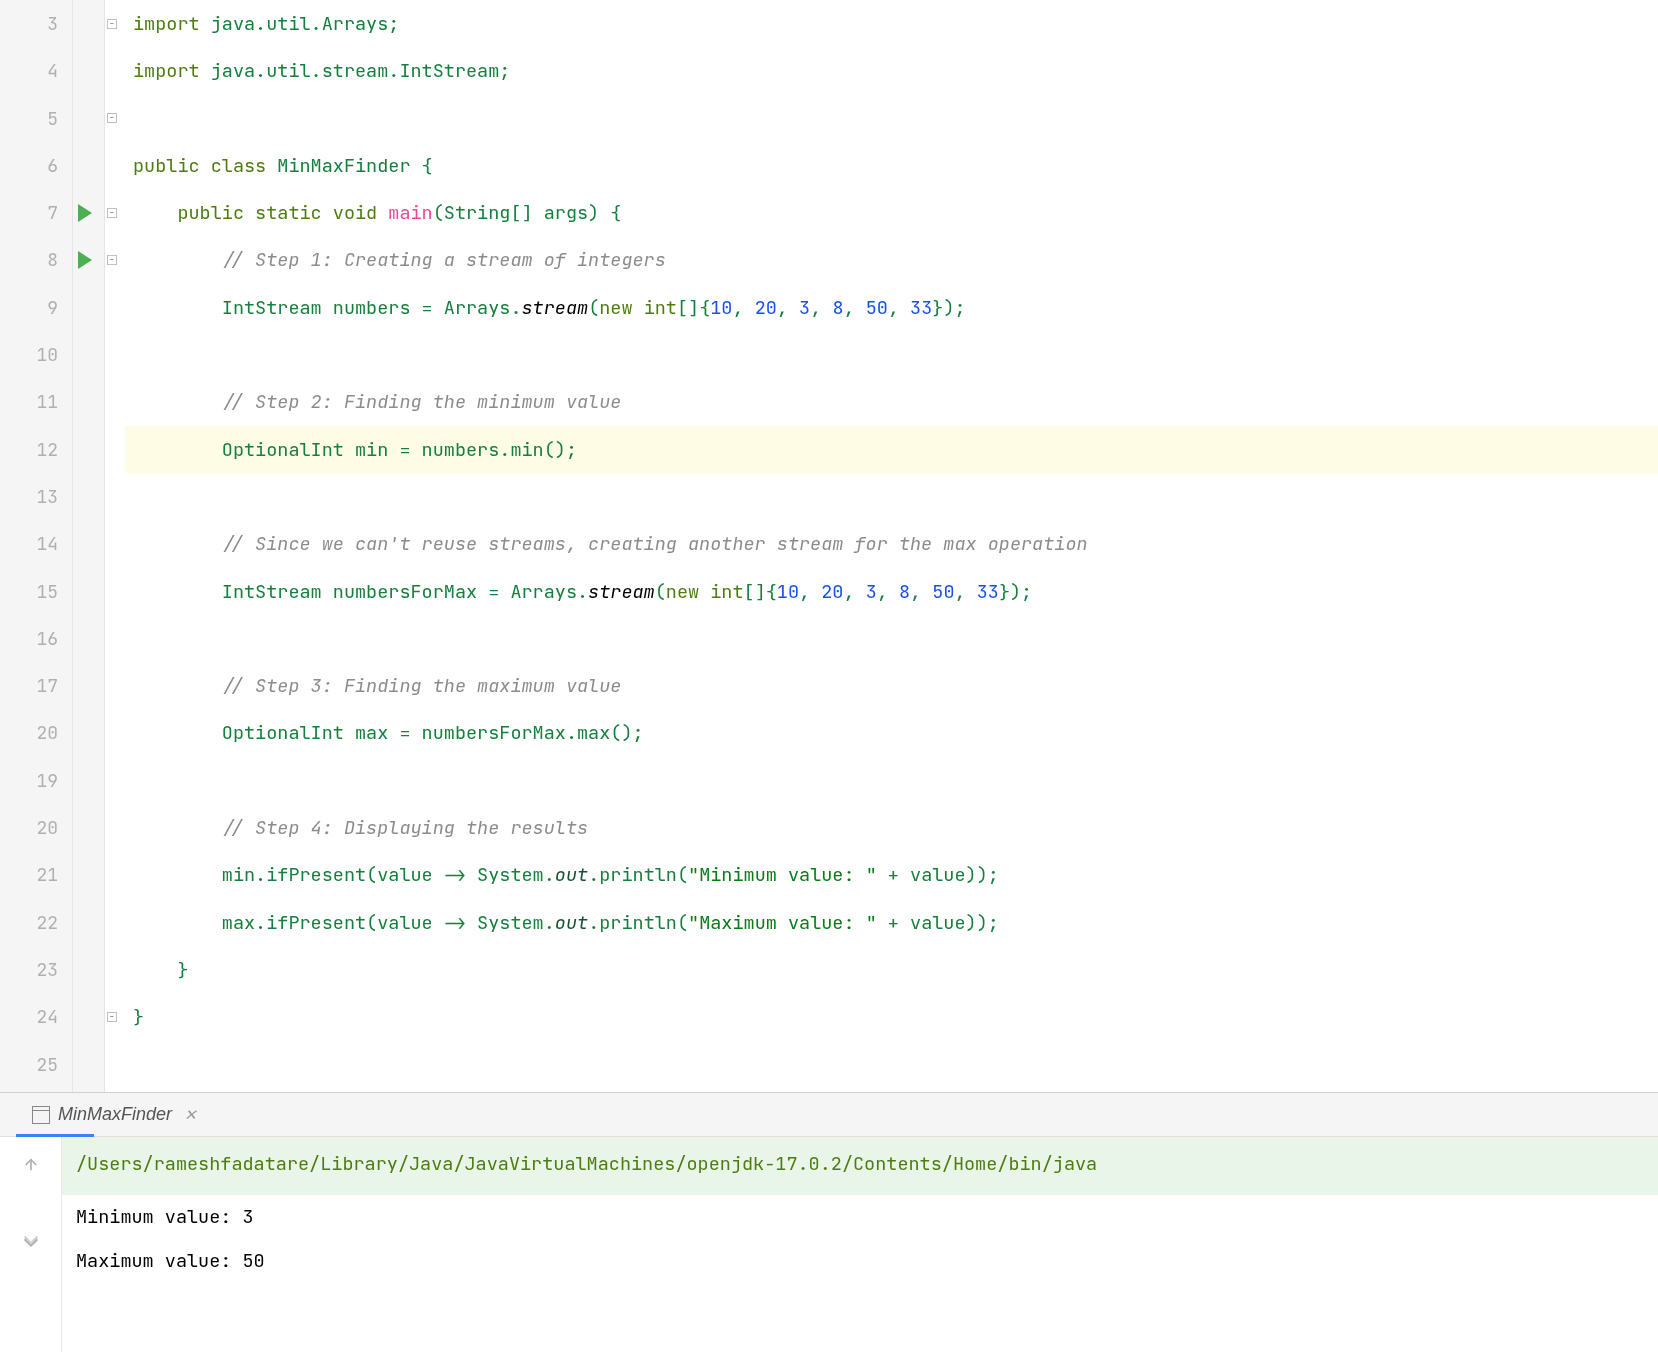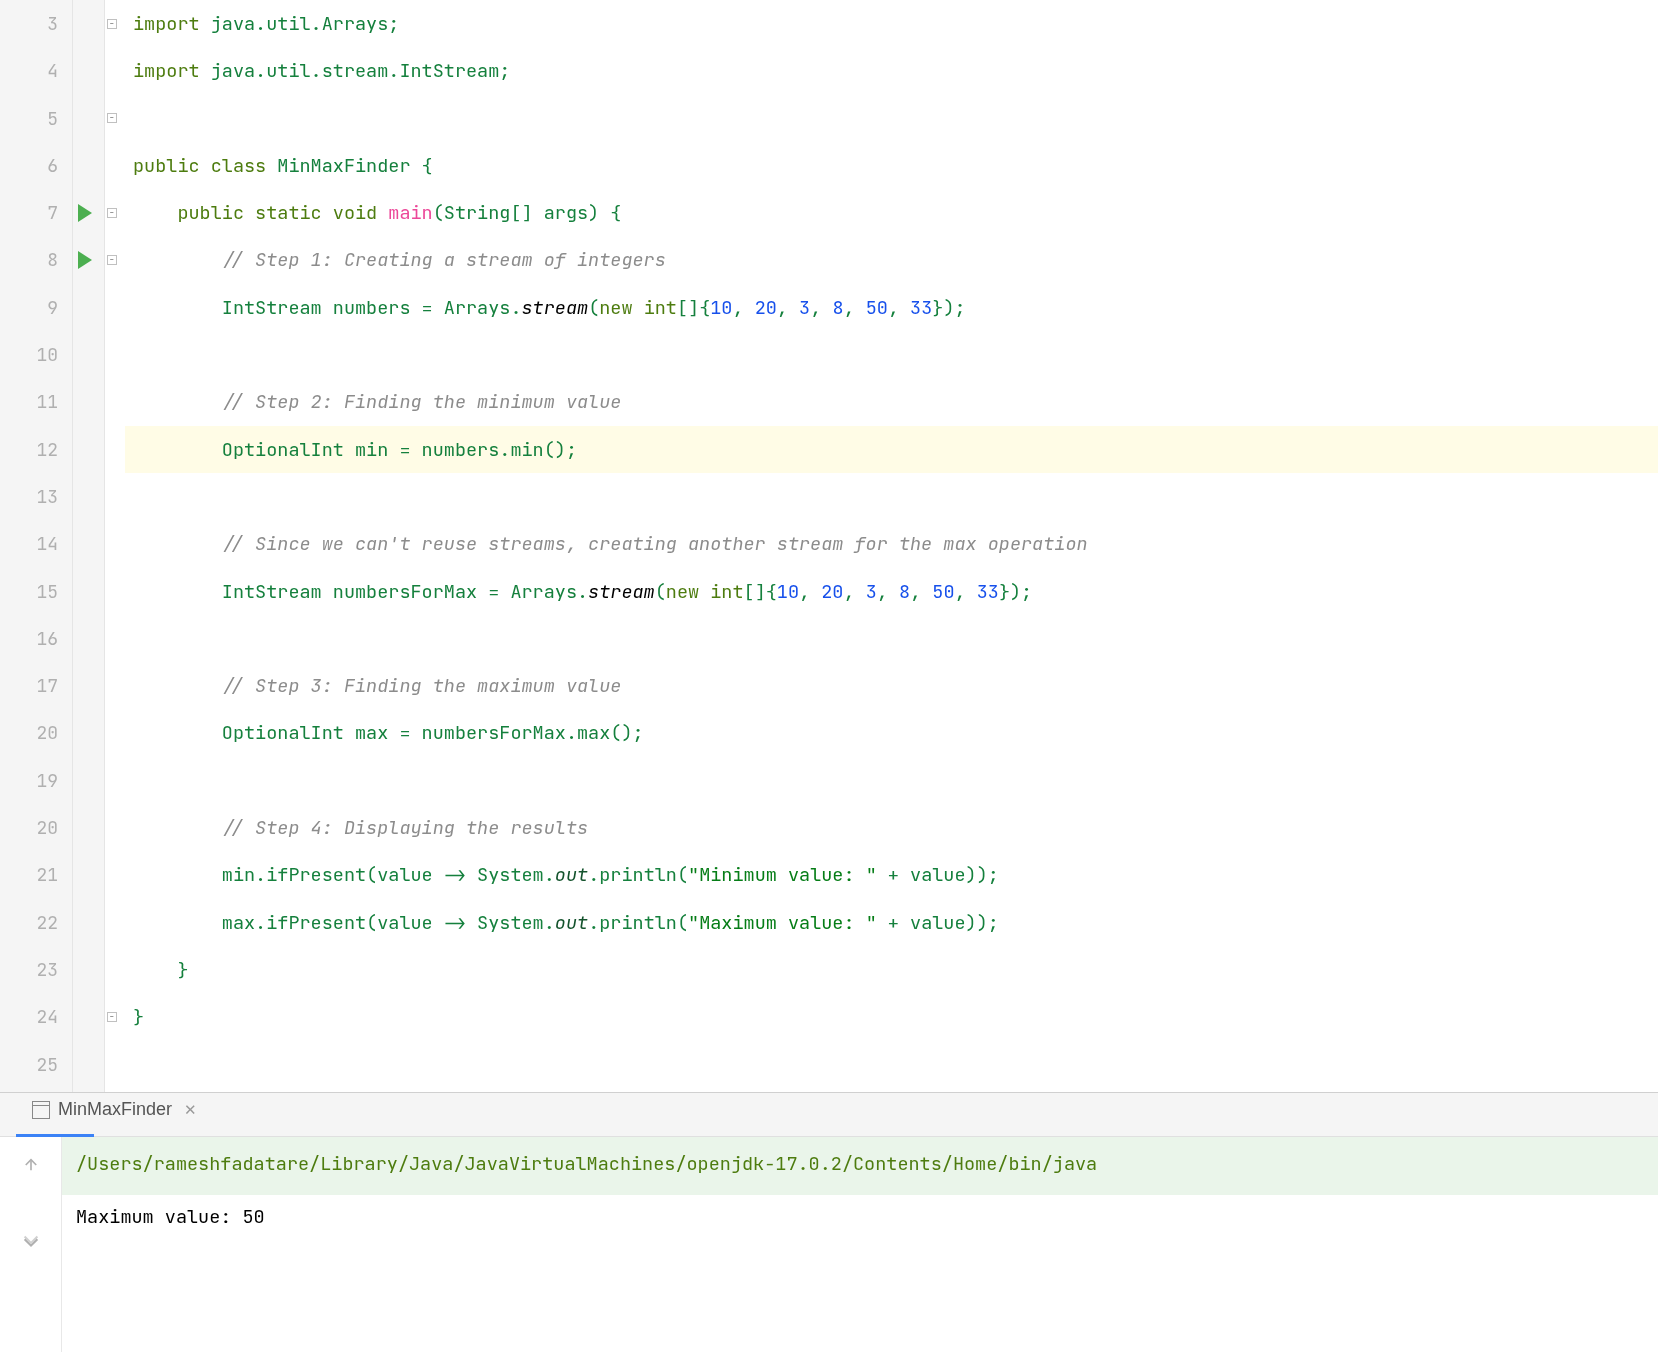--- a/index.html
+++ b/index.html
@@ -95,23 +95,24 @@
       height: 260px;
       display: flex;
       flex-direction: column;
       background: #ffffff;
     }
     .console-tabs {
       height: 44px;
       background: #f5f5f5;
       border-bottom: 1px solid #e0e0e0;
       display: flex;
-      align-items: flex-start;
+      align-items: center;
       padding-left: 24px;
       position: relative;
+      font-style: italic;
     }
     .tab-item {
       display: flex;
       align-items: center;
       gap: 8px;
       padding: 6px 8px;
       font-family: -apple-system, 'Segoe UI', sans-serif;
       font-size: 18px;
       color: #555;
       cursor: pointer;
@@ -308,16 +309,17 @@
       </span>
       <span class="side-icon">
         <svg width="22" height="14" viewBox="0 0 24 12" fill="none" stroke="currentColor" stroke-width="2.2">
             <path d="M5 3l7 7 7-7"></path>
             <path d="M5 0l7 7 7-7" opacity="0.6"></path>
           </svg>
       </span>
     </div>
     <div class="console-out" id="console-out">
         <div class="out-line cmd-line">/Users/rameshfadatare/Library/Java/JavaVirtualMachines/openjdk-17.0.2/Contents/Home/bin/java</div>
+        <div class="out-line">Minimum value: 3</div>
         <div class="out-line">Maximum value: 50</div>
       </div>
   </div>
 </div>
 
 </body></html>

